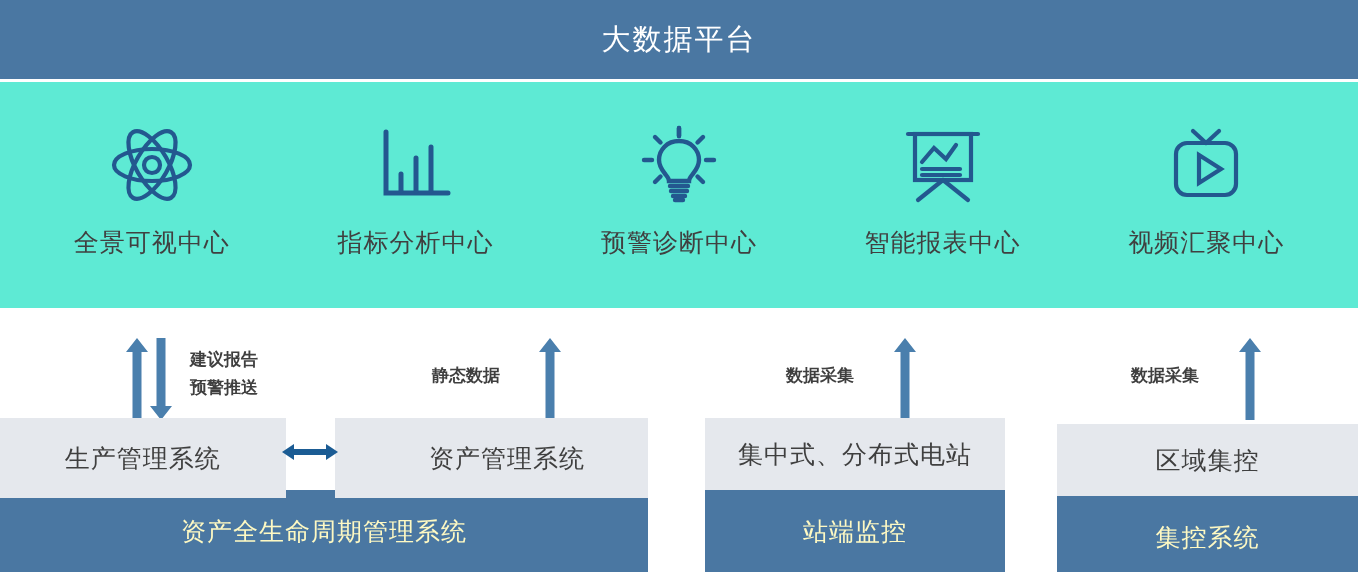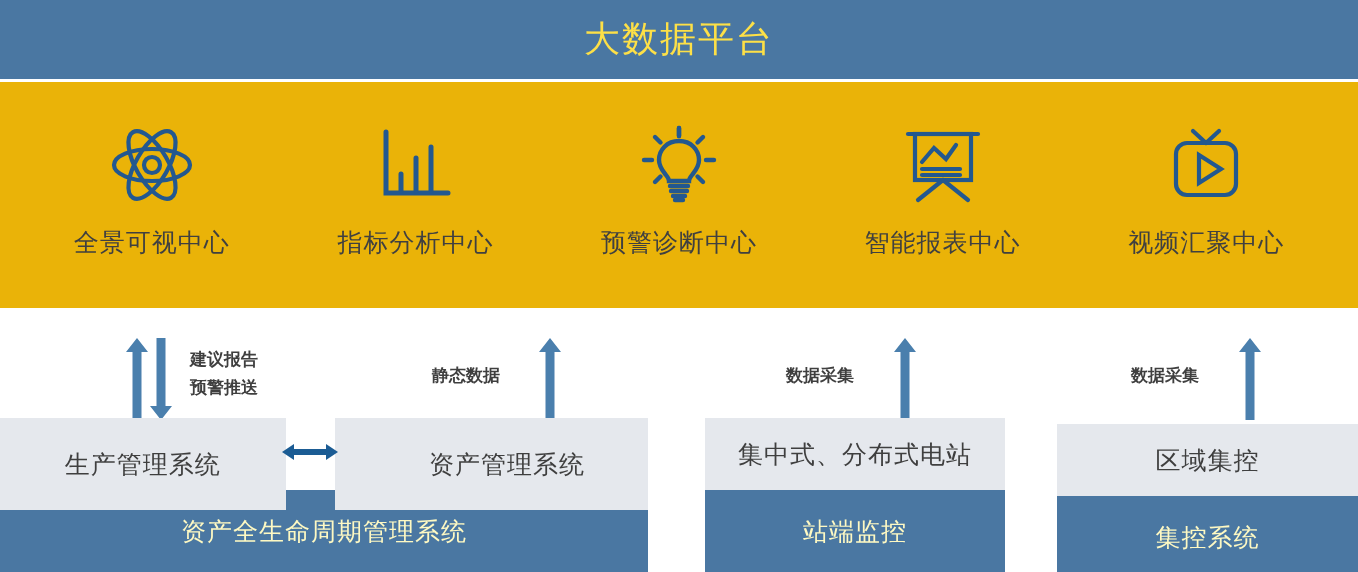--- a/index.html
+++ b/index.html
@@ -21,33 +21,33 @@
     left: 0;
     top: 0;
     width: 1358px;
     height: 79px;
     background: #4a77a2;
     display: flex;
     align-items: center;
     justify-content: center;
   }
   #platform-header .title {
-    color: #fde047;
-    font-size: 36px;
+    color: #ffffff;
+    font-size: 29px;
     letter-spacing: 2px;
   }
 
   
   #centers-panel {
     position: absolute;
     left: 0;
     top: 82px;
     width: 1358px;
     height: 226px;
-    background: #eab308;
+    background: #5eead4;
     display: flex;
     align-items: flex-start;
     justify-content: space-around;
     box-sizing: border-box;
     padding: 0 20px;
   }
   .center-item {
     width: 250px;
     display: flex;
     flex-direction: column;
@@ -130,21 +130,21 @@
   }
   #group-asset-lifecycle .split-row {
     display: flex;
     height: 72px;
   }
   #group-asset-lifecycle .half {
     background: #e5e8ed;
     display: flex;
     align-items: center;
     justify-content: center;
-    height: 92px;
+    height: 80px;
   }
   #half-production { width: 300px; }
   #half-gap { width: 52px; background: #ffffff; position: relative; }
   #half-asset { width: 296px; padding-left: 31px; }
 
   #bidirectional-arrow {
     position: absolute;
     left: 50%;
     top: 50%;
     transform: translate(-50%, -50%);

